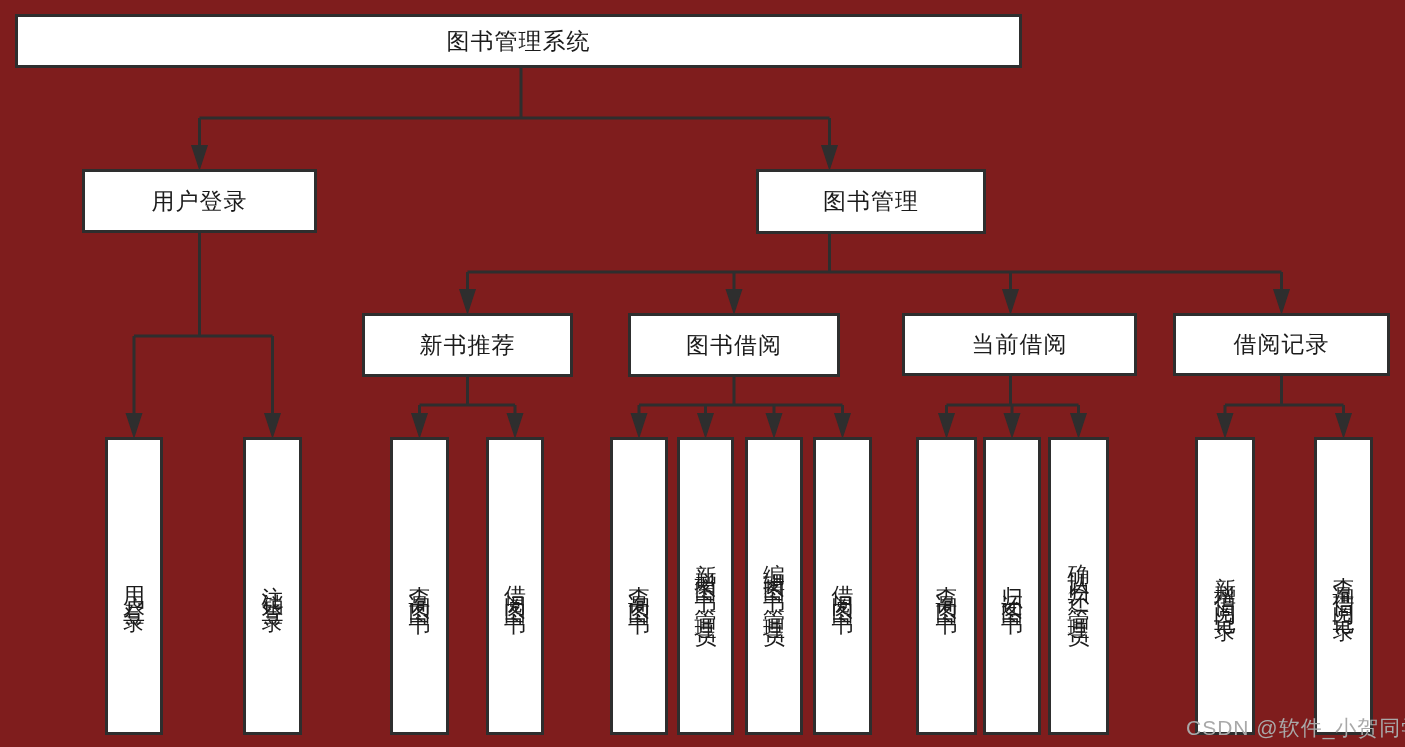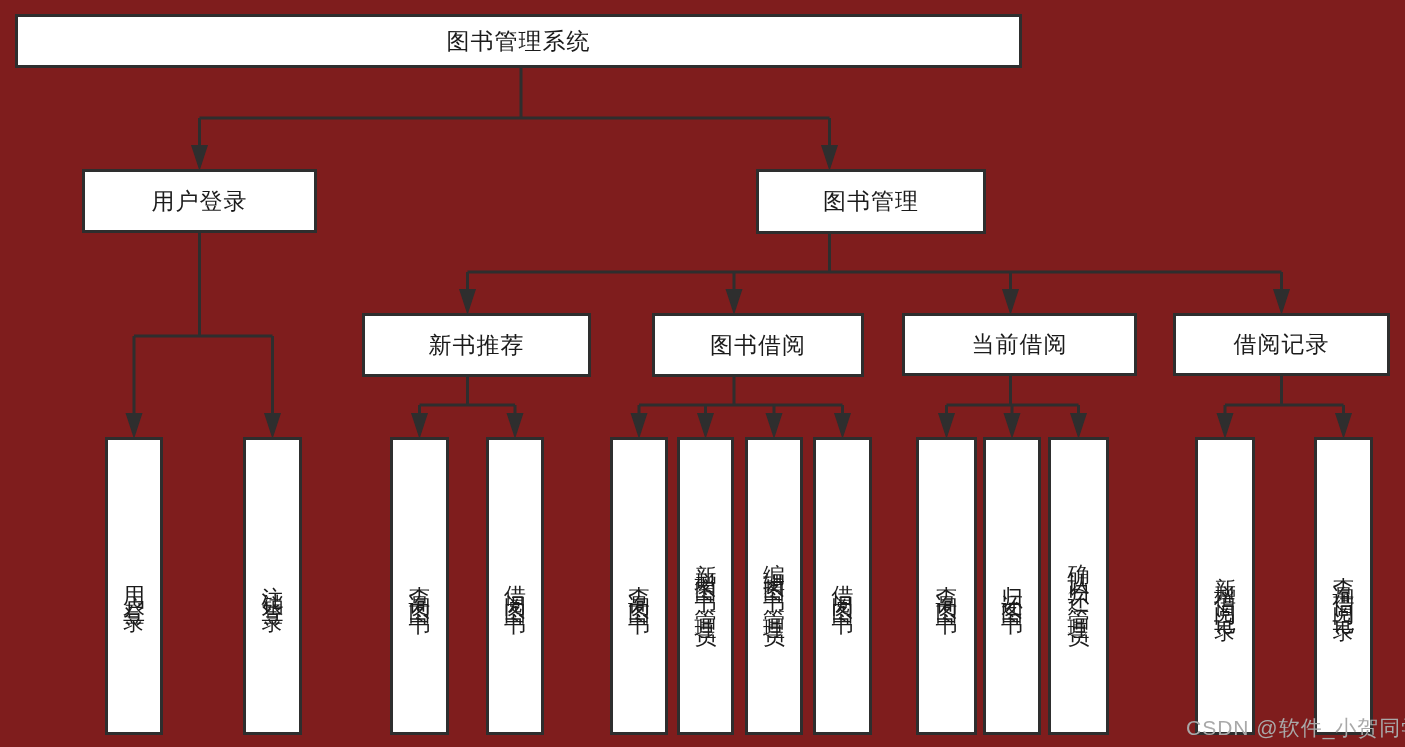--- a/index.html
+++ b/index.html
@@ -74,24 +74,24 @@
   <div id="nodes">
       <div class="node" style="left: 15px; top: 14px; width: 1007px; height: 54px;">
         <span class="lbl">图书管理系统</span>
       </div>
       <div class="node" style="left: 82px; top: 169px; width: 235px; height: 64px;">
         <span class="lbl">用户登录</span>
       </div>
       <div class="node" style="left: 712px; top: 169px; width: 230px; height: 65px; margin-left: 44px;">
         <span class="lbl">图书管理</span>
       </div>
-      <div class="node" style="left: 362px; top: 313px; width: 229px; height: 64px;">
+      <div class="node" style="left: 362px; top: 313px; width: 211px; height: 64px;">
         <span class="lbl">新书推荐</span>
       </div>
-      <div class="node" style="left: 628px; top: 313px; width: 212px; height: 64px; margin-left: 24px;">
+      <div class="node" style="left: 628px; top: 313px; width: 212px; height: 64px;">
         <span class="lbl">图书借阅</span>
       </div>
       <div class="node" style="left: 902px; top: 313px; width: 235px; height: 63px;">
         <span class="lbl">当前借阅</span>
       </div>
       <div class="node" style="left: 1173px; top: 313px; width: 217px; height: 63px;">
         <span class="lbl">借阅记录</span>
       </div>
       <div class="node v" style="left: 105px; top: 437px; width: 58px; height: 298px;">
         <span class="lbl">用户登录</span>

